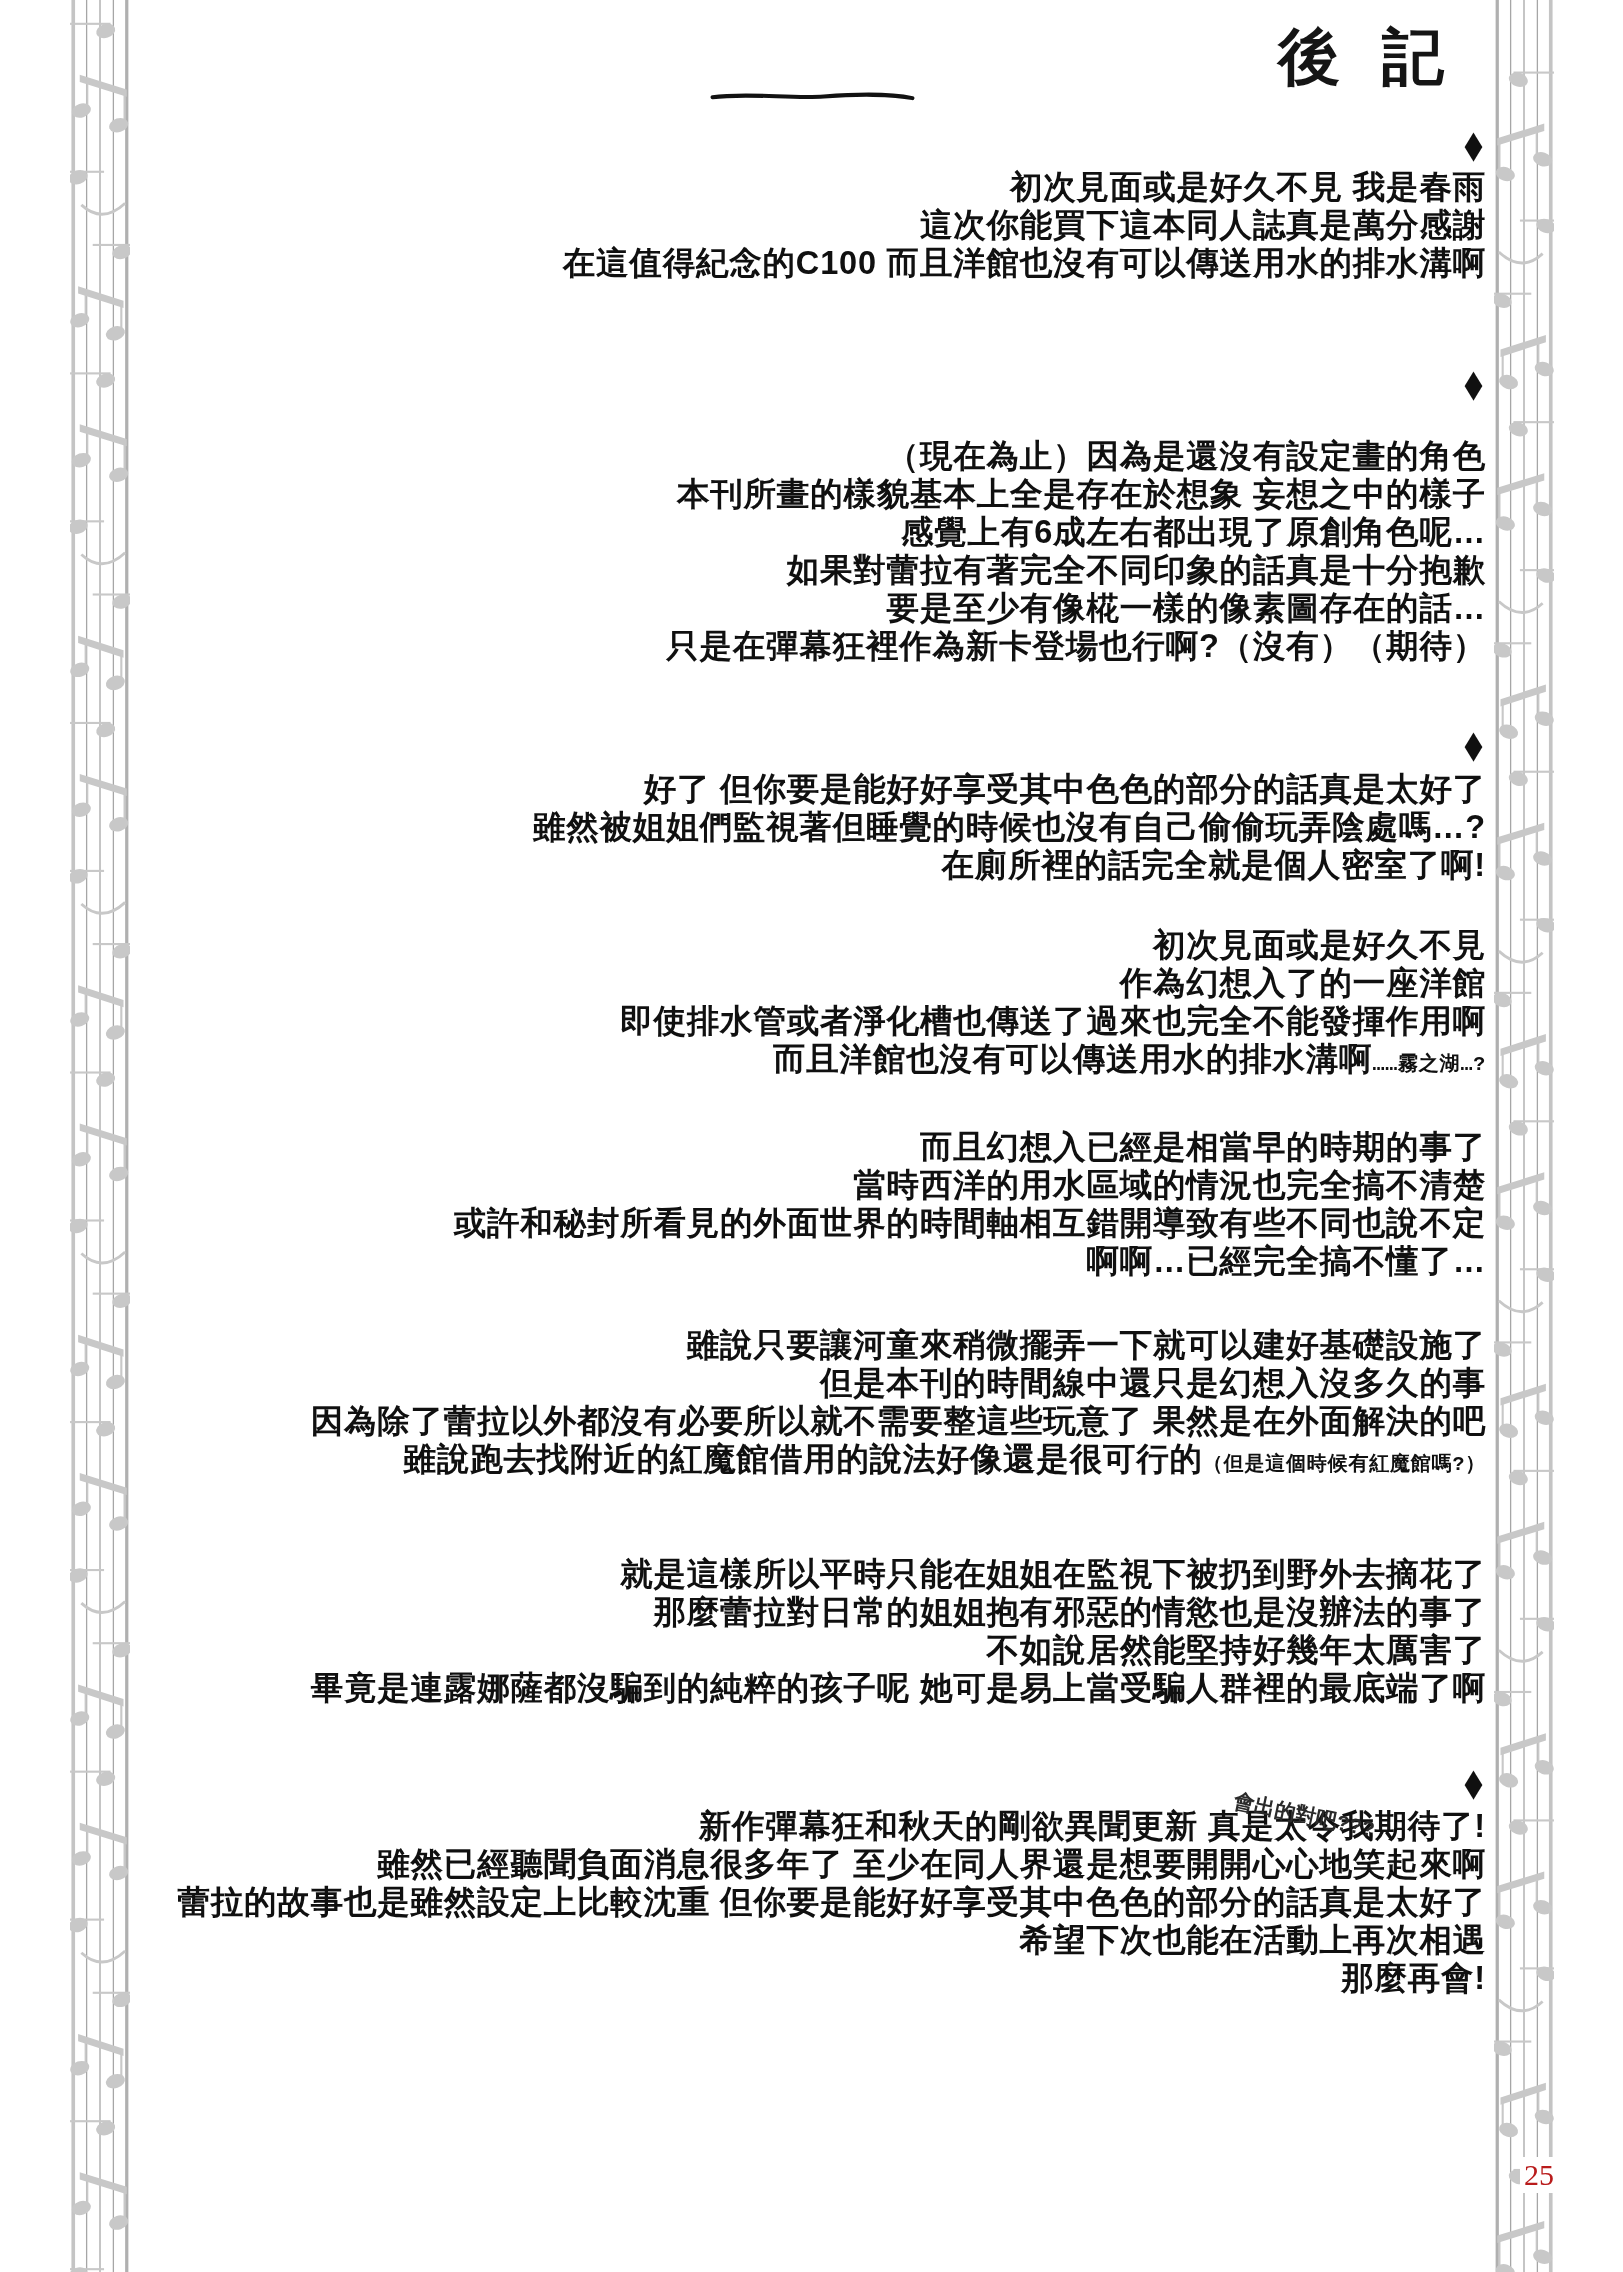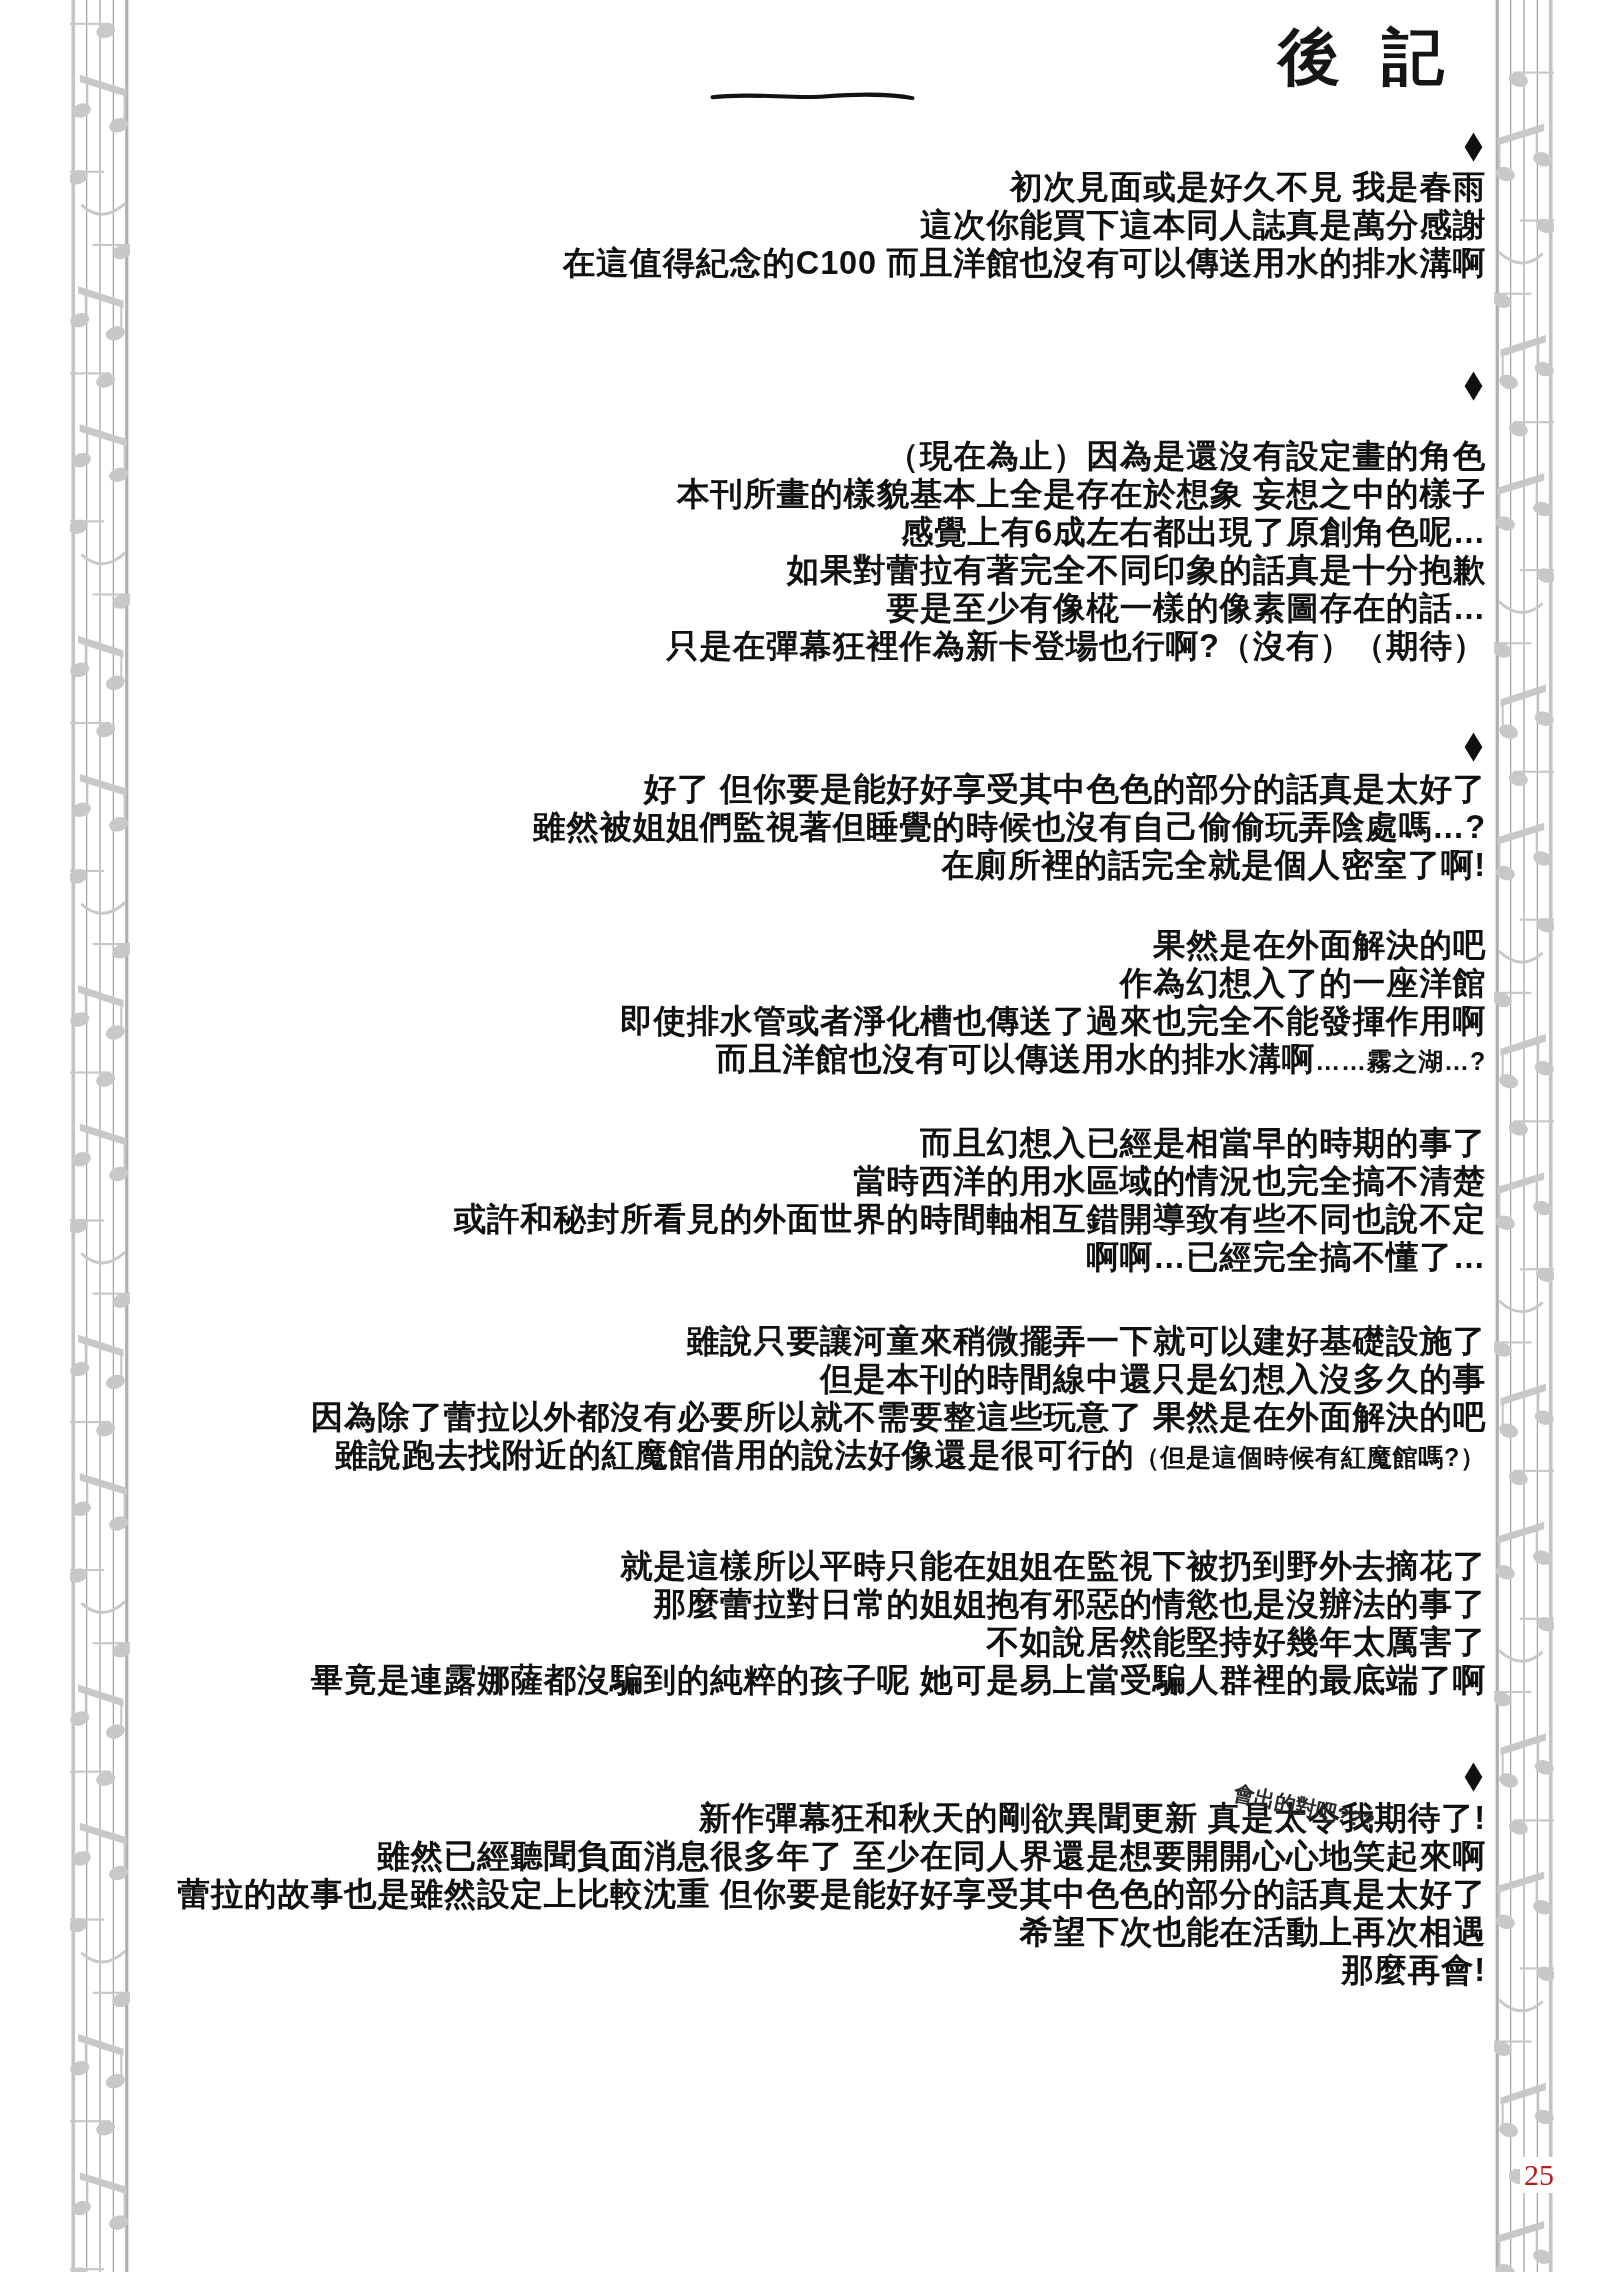--- a/index.html
+++ b/index.html
@@ -14,21 +14,21 @@
   .title-wrap{margin-top:21px;}
   .title{
     display:inline-block;font-size:62px;font-weight:700;line-height:72px;
     letter-spacing:42px;padding-left:42px;color:#151515;
   }
   .title-underline{display:block;margin:-3.3px auto 0 auto;}
   .divider{height:41px;line-height:41px;font-size:32.5px;color:#101010;}
   .divider .glyph{display:inline-block;transform:scale(0.72,1.18);}
   .para{color:#101010;}
   .line{font-size:32.5px;line-height:38px;font-weight:600;letter-spacing:0.8px;white-space:nowrap;}
-  .line .small{font-size:25px;font-weight:600;}
+  .line .small{font-size:20px;font-weight:600;font-family:Liberation Mono, monospace;}
   .d1{margin-top:21px;}
   .p1{margin-top:3px;}
   .d2{margin-top:81px;}
   .p2{margin-top:4.9px;}
   .p3{margin-top:33px;}
   .d3{margin-top:59px;}
   .p4{margin-top:4.9px;}
   .p5{margin-top:42px;}
   .p6{margin-top:44px;}
   .p7{margin-top:46px;}
@@ -125,21 +125,21 @@
       <div class="line"><span>只是在彈幕狂裡作為新卡登場也行啊?（沒有）（期待）</span></div>
     </div>
 
   <div class="divider d3"><span class="glyph">◆</span></div>
   <div class="para p4">
       <div class="line"><span>好了 但你要是能好好享受其中色色的部分的話真是太好了</span></div>
       <div class="line"><span>雖然被姐姐們監視著但睡覺的時候也沒有自己偷偷玩弄陰處嗎…?</span></div>
       <div class="line"><span>在廁所裡的話完全就是個人密室了啊!</span></div>
     </div>
   <div class="para p5">
-      <div class="line"><span>果然是在外面解決的吧</span></div>
+      <div class="line"><span>初次見面或是好久不見</span></div>
       <div class="line"><span>作為幻想入了的一座洋館</span></div>
       <div class="line"><span>即使排水管或者淨化槽也傳送了過來也完全不能發揮作用啊</span></div>
       <div class="line"><span>而且洋館也沒有可以傳送用水的排水溝啊</span><span class="small">……霧之湖…?</span></div>
     </div>
   <div class="para p6">
       <div class="line"><span>而且幻想入已經是相當早的時期的事了</span></div>
       <div class="line"><span>當時西洋的用水區域的情況也完全搞不清楚</span></div>
       <div class="line"><span>或許和秘封所看見的外面世界的時間軸相互錯開導致有些不同也說不定</span></div>
       <div class="line"><span>啊啊…已經完全搞不懂了…</span></div>
     </div>

